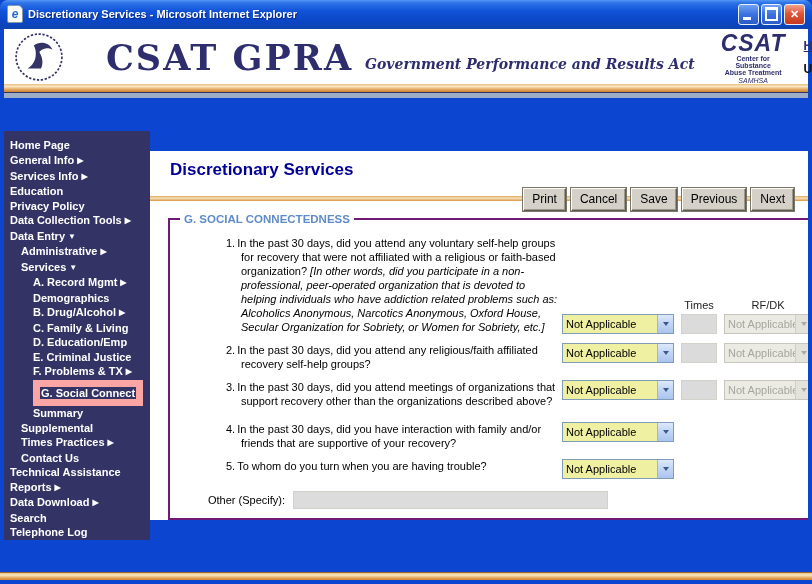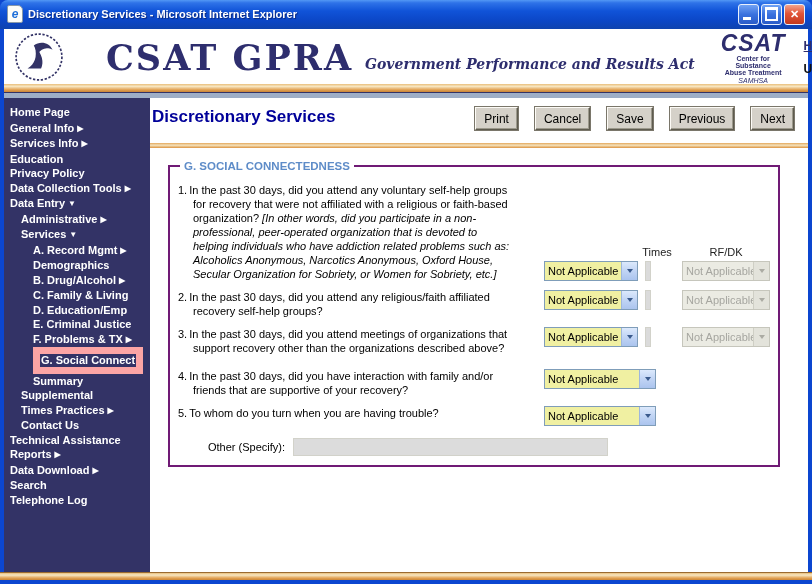--- a/index.html
+++ b/index.html
@@ -48,59 +48,59 @@
   .csat-samhsa { font-size:7px; font-style:italic; }
   .header-right { margin-left:18px; width:178px; flex:0 0 auto; }
   .links-row { display:flex; }
   .hlink { color:#2E2E6E; font-weight:bold; font-size:12px; text-decoration:underline; cursor:pointer; }
   .user-line { margin-top:9px; font-weight:bold; font-size:12px; color:#111; white-space:nowrap; }
 
   .gold-bar { height:9px; background:linear-gradient(180deg,#E9BE7B 0%,#F7E7C3 30%,#E2A254 72%,#C98437 100%); border-bottom:1px solid #333366; }
   .steel-band { height:6px; background:#9EAEC6; }
 
   
-  .content { display:flex; height:496px; }
+  .content { display:flex; height:496px;align-items:center; }
   .sidebar { width:146px; background:#333366; color:#fff; padding:7px 0 0 6px; font-size:11px; font-weight:bold; overflow:hidden; }
   .sb-item { line-height:14.5px; white-space:nowrap; cursor:pointer; }
   .sb-item.lvl1 { padding-left:11px; }
   .sb-item.lvl2 { padding-left:23px; }
   .sb-arrow { font-size:8px; margin-left:3px; vertical-align:1px; }
   .sb-box { border:7px solid #fca5a5; padding:0 1px; display:inline-block; line-height:12.5px; }
 
   .main { flex:1; background:#fff; overflow:hidden; }
-  .main-header { display:flex; align-items:flex-start; padding:9px 14px 0 2px; height:39px; }
+  .main-header { display:flex; align-items:flex-start; padding:9px 14px 0 20px; height:39px; }
   .page-title { color:#000099; font-size:17px; font-weight:bold; width:246px; }
   .ids { color:#999999; font-size:11px; font-weight:bold; line-height:14px; width:158px; }
-  .btn-row { margin-left:auto; display:flex; gap:17px; }
+  .btn-row { margin-left:auto; display:flex; gap:5px;margin-top:28px; }
   .xp-btn {
     height:23px; padding:2px 8px; font-size:12px; color:#000;
     background:#D5D1C9; border:1px solid; border-color:#FDFBF6 #5E5B4F #5E5B4F #FDFBF6;
     box-shadow:inset -1px -1px 0 #9C998C, 0 0 0 1px #7A766A; cursor:pointer;
     font-family:"Liberation Sans", sans-serif;
   }
   .orange-sep { margin-top:6px; height:5px; background:linear-gradient(180deg,#E3A75C 0%,#F4E2BC 45%,#DD9440 100%); }
 
   
   fieldset.g-form { margin:12px 28px 0 18px; border:2px solid #701a75; padding:2px 8px 9px 8px; }
   fieldset.g-form legend { color:#5E8CC8; font-weight:bold; font-size:11.5px; padding:0 4px; margin-left:2px; }
   .q-row { display:flex; margin-top:9px; align-items:flex-start; }
   .q-row.bottom-align { align-items:flex-end; }
   .q-row.gap-big { margin-top:14px; }
-  .q-text { width:336px; font-size:11px; line-height:14px; color:#000; padding-left:15px; text-indent:-15px; }
+  .q-text { width:336px; font-size:11px; line-height:14px; color:#000; padding-left:15px; text-indent:-15px;margin-left:48px; }
   .q-num { padding-right:2px; }
   .q-italic { font-style:italic; }
   .widget-col { width:250px; margin-left:auto; display:flex; flex-direction:column; }
   .col-headers { display:flex; font-size:11px; color:#222; margin-bottom:3px; }
   .col-headers .spacer { width:119px; }
   .h-times { width:36px; text-align:center; margin-right:7px; }
   .h-rfdk { width:88px; text-align:center; }
   .widget-row { display:flex; align-items:center; }
   .xp-select {
     width:112px; height:20px; border:1px solid #7F9DB9; background:#F0F0A2;
-    display:flex; align-items:center; font-size:11px; color:#000; cursor:pointer;margin-left:24px;
+    display:flex; align-items:center; font-size:11px; color:#000; cursor:pointer;
   }
   .xp-select .val { flex:1; padding:0 3px; white-space:nowrap; overflow:hidden; }
   .dd-btn { width:16px; height:18px; background:linear-gradient(180deg,#DCE9FC 0%,#C3D6F5 45%,#ABC4EE 100%); border-left:1px solid #9EB6DC; display:flex; align-items:center; justify-content:center; flex:0 0 auto; }
   .chev { width:0; height:0; border-left:3.5px solid transparent; border-right:3.5px solid transparent; border-top:4.5px solid #3A5A8C; }
   .times-input { width:36px; height:20px; background:#DBDBDB; border:1px solid #D2D2CA; margin:0 7px; }
   .xp-select.rfdk { width:88px; }
   .xp-select.disabled { background:#EBEBE3; border-color:#C6C6BC; color:#A6A6A0; cursor:default; }
   .xp-select.disabled .dd-btn { background:#E3E3DB; border-left-color:#CFCFC5; }
   .xp-select.disabled .chev { border-top-color:#ABABA3; }
   .other-row { display:flex; align-items:center; margin-top:12px; padding-left:30px; }

